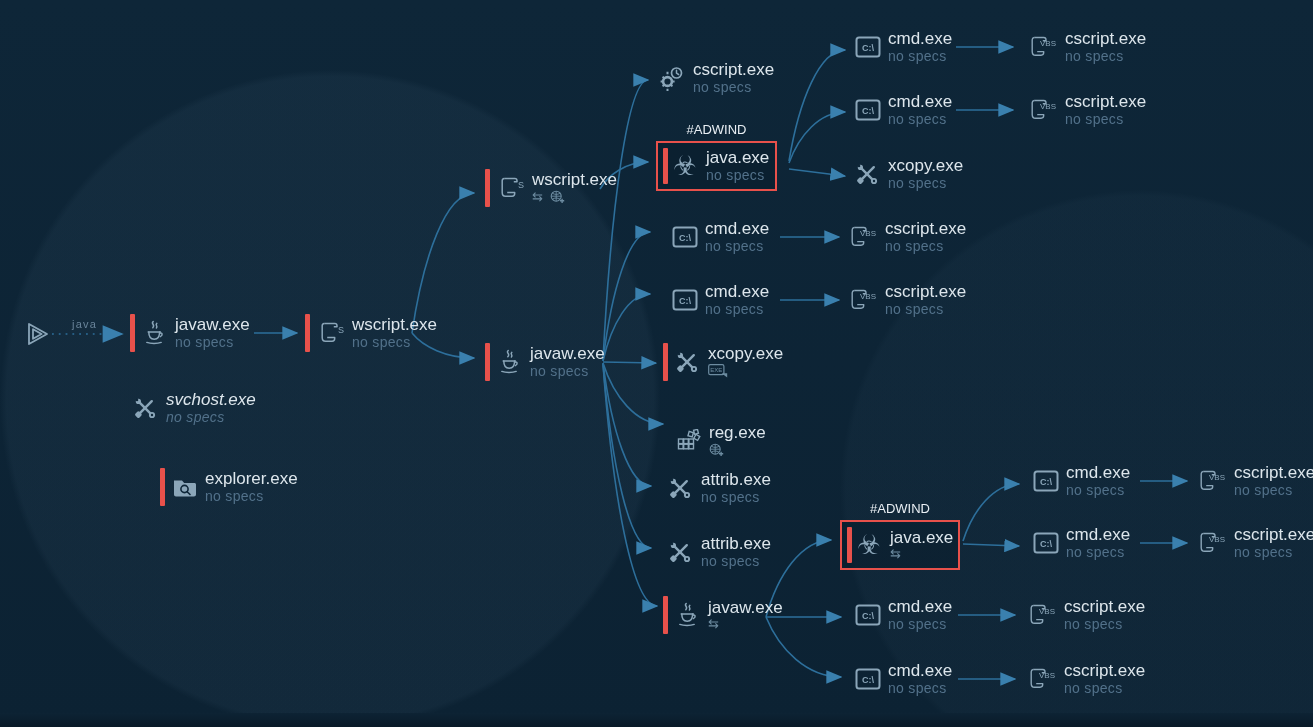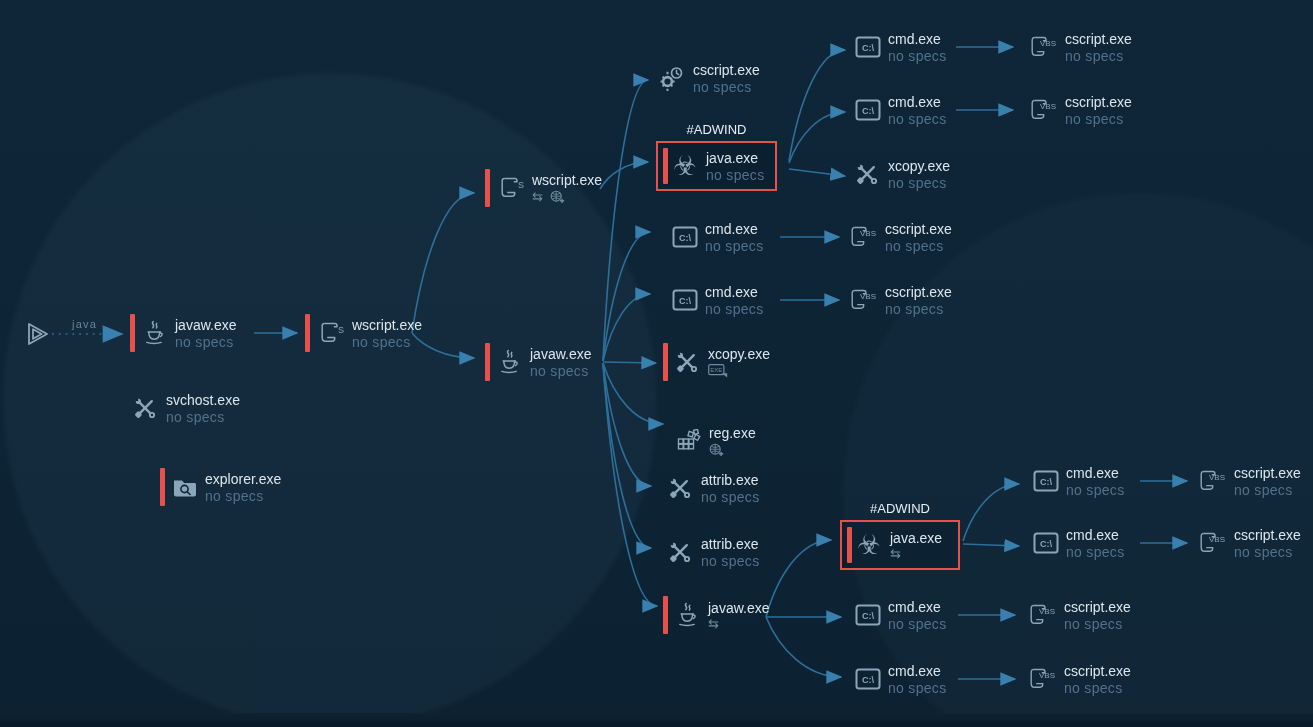--- a/index.html
+++ b/index.html
@@ -10,21 +10,21 @@
     background:
       radial-gradient(circle 330px at 330px 400px, rgba(137,174,203,.05) 0 98%, rgba(137,174,203,0) 100%),
       radial-gradient(circle 300px at 1140px 490px, rgba(137,174,203,.03) 0 98%, rgba(137,174,203,0) 100%),
       linear-gradient(#0e2638,#0c2233);
   }
   svg.edges{position:absolute;left:0;top:0;z-index:1}
   .node{position:absolute;display:flex;align-items:center;z-index:2;cursor:pointer}
   .bar{width:5px;height:38px;background:#e8514b;border-radius:1px;margin-right:7px;flex:0 0 auto}
   .icon{color:#8ba6b9;display:flex;align-items:center;justify-content:flex-start;flex:0 0 auto}
   .txt{margin-left:7px;display:flex;flex-direction:column;justify-content:center}
-  .label{font-size:14px;color:#dde6ec;line-height:14px;white-space:nowrap}
+  .label{font-size:17px;color:#dde6ec;line-height:14px;white-space:nowrap}
   .sub{font-size:14px;color:#52718a;letter-spacing:.3px;line-height:12px;margin-top:4px;white-space:nowrap}
   .badges{display:flex;gap:7px;align-items:center;margin-top:3px;color:#6d8ca1}
   .badges .swap{font-size:13px;line-height:11px}
   .node.boxed{border:2px solid #e8514b;background:rgba(7,24,37,.35);padding-left:5px}
   .node.boxed .bar{height:36px;margin-right:5px}
   .tag{position:absolute;left:-2px;right:-2px;text-align:center;font-size:13px;color:#e9eff4;white-space:nowrap}
   .edge-label{position:absolute;font-size:11px;letter-spacing:1.2px;color:#69849a;z-index:2}
   .footer{position:absolute;left:0;bottom:0;width:100%;height:14px;background:linear-gradient(#0d2334,#091a28);z-index:3}
   .bio{font-size:27px;line-height:28px;display:block}
 </style>
@@ -95,21 +95,21 @@
             <path d="M17.9 13.2c2.4-.8 3.3 1.9.3 3.4"></path>
             <path d="M4.8 22.4c3.6 1.3 10.8 1.3 14.4 0"></path>
           </g>
         </svg>
       </span>
       <span class="txt">
         <span class="label">javaw.exe</span>
         <span class="sub">no specs</span>
       </span>
     </div>
-    <div class="node" style="left: 133px; top: 384px; height: 48px;">
+    <div class="node" style="left: 133px; top: 384px; height: 48px; font-style: italic;">
       <span class="icon" style="width:26px">
         <svg width="24" height="24" viewBox="0 0 24 24">
           <g stroke="currentColor" fill="none" stroke-width="2.4" stroke-linecap="round">
             <path d="M5.2 5.2 L18.8 18.8"></path>
             <path d="M18.8 5.2 L5.2 18.8"></path>
           </g>
           <rect x="2.6" y="15.8" width="5.6" height="5.6" rx="1.6" fill="currentColor" transform="rotate(45 5.4 18.6)"></rect>
           <circle cx="19" cy="19" r="3.1" fill="currentColor"></circle>
           <circle cx="19" cy="19" r="1.2" fill="#0e2638"></circle>
           <circle cx="5.4" cy="5.4" r="2.6" fill="currentColor"></circle>

